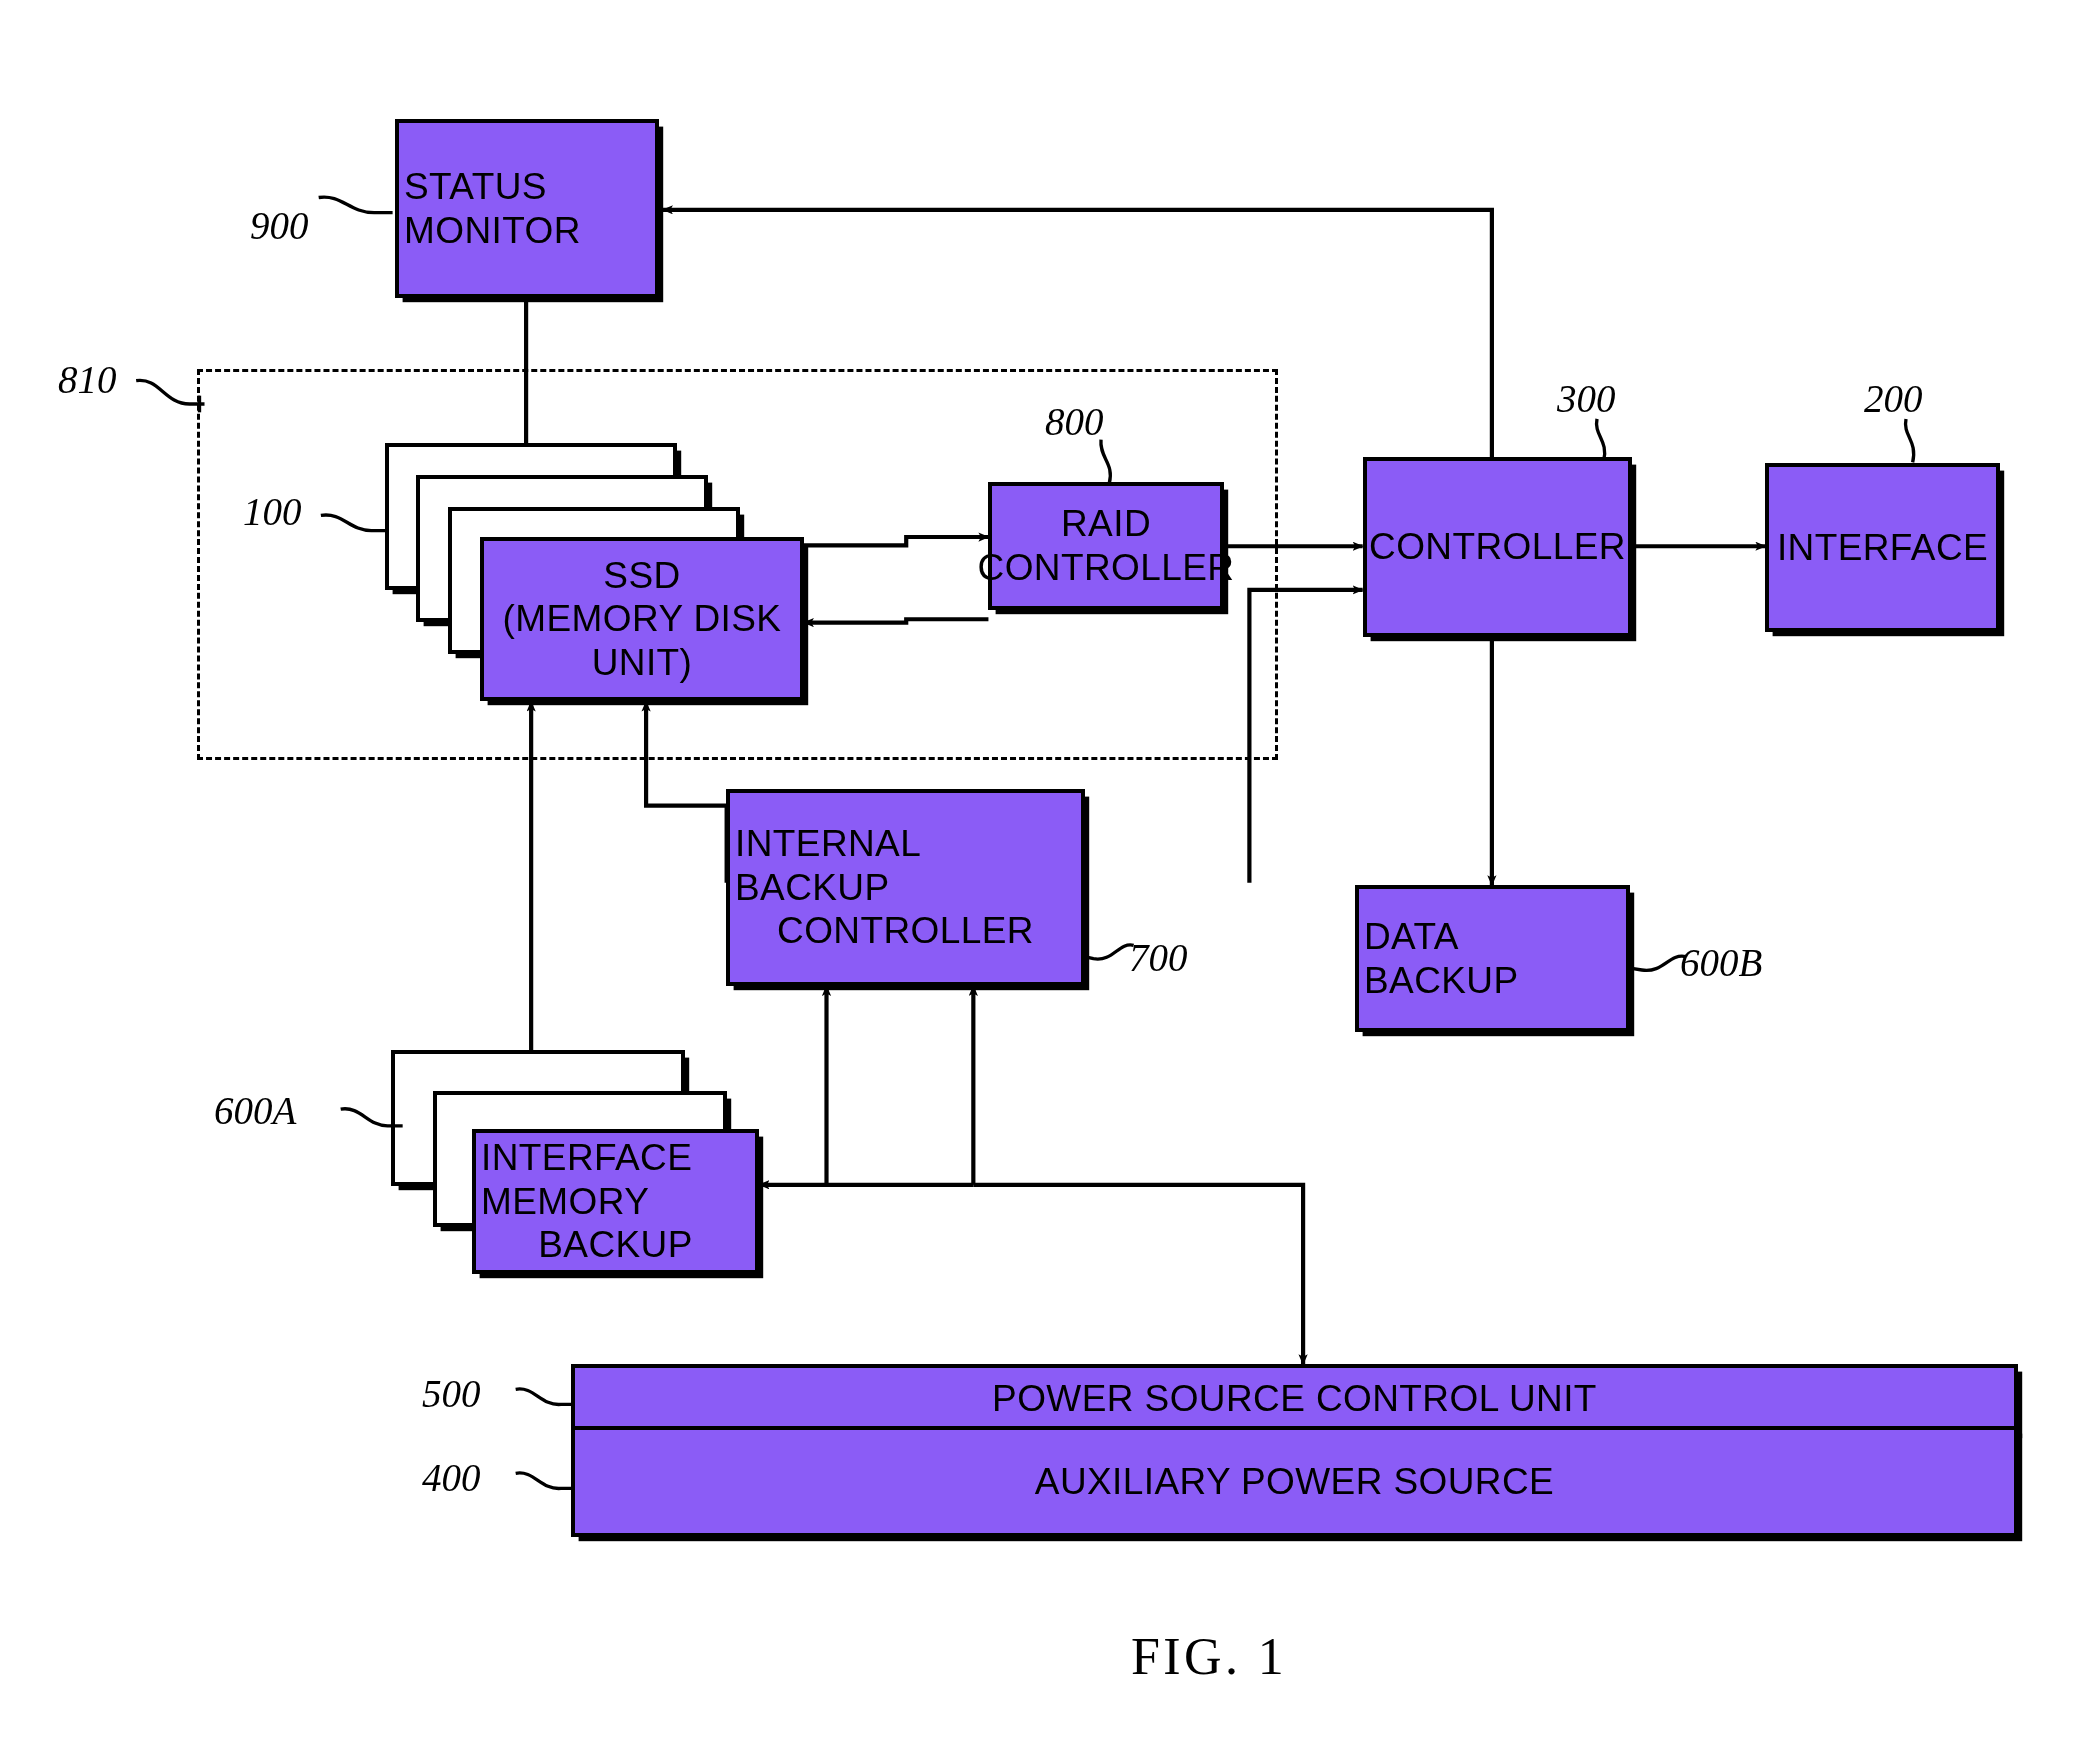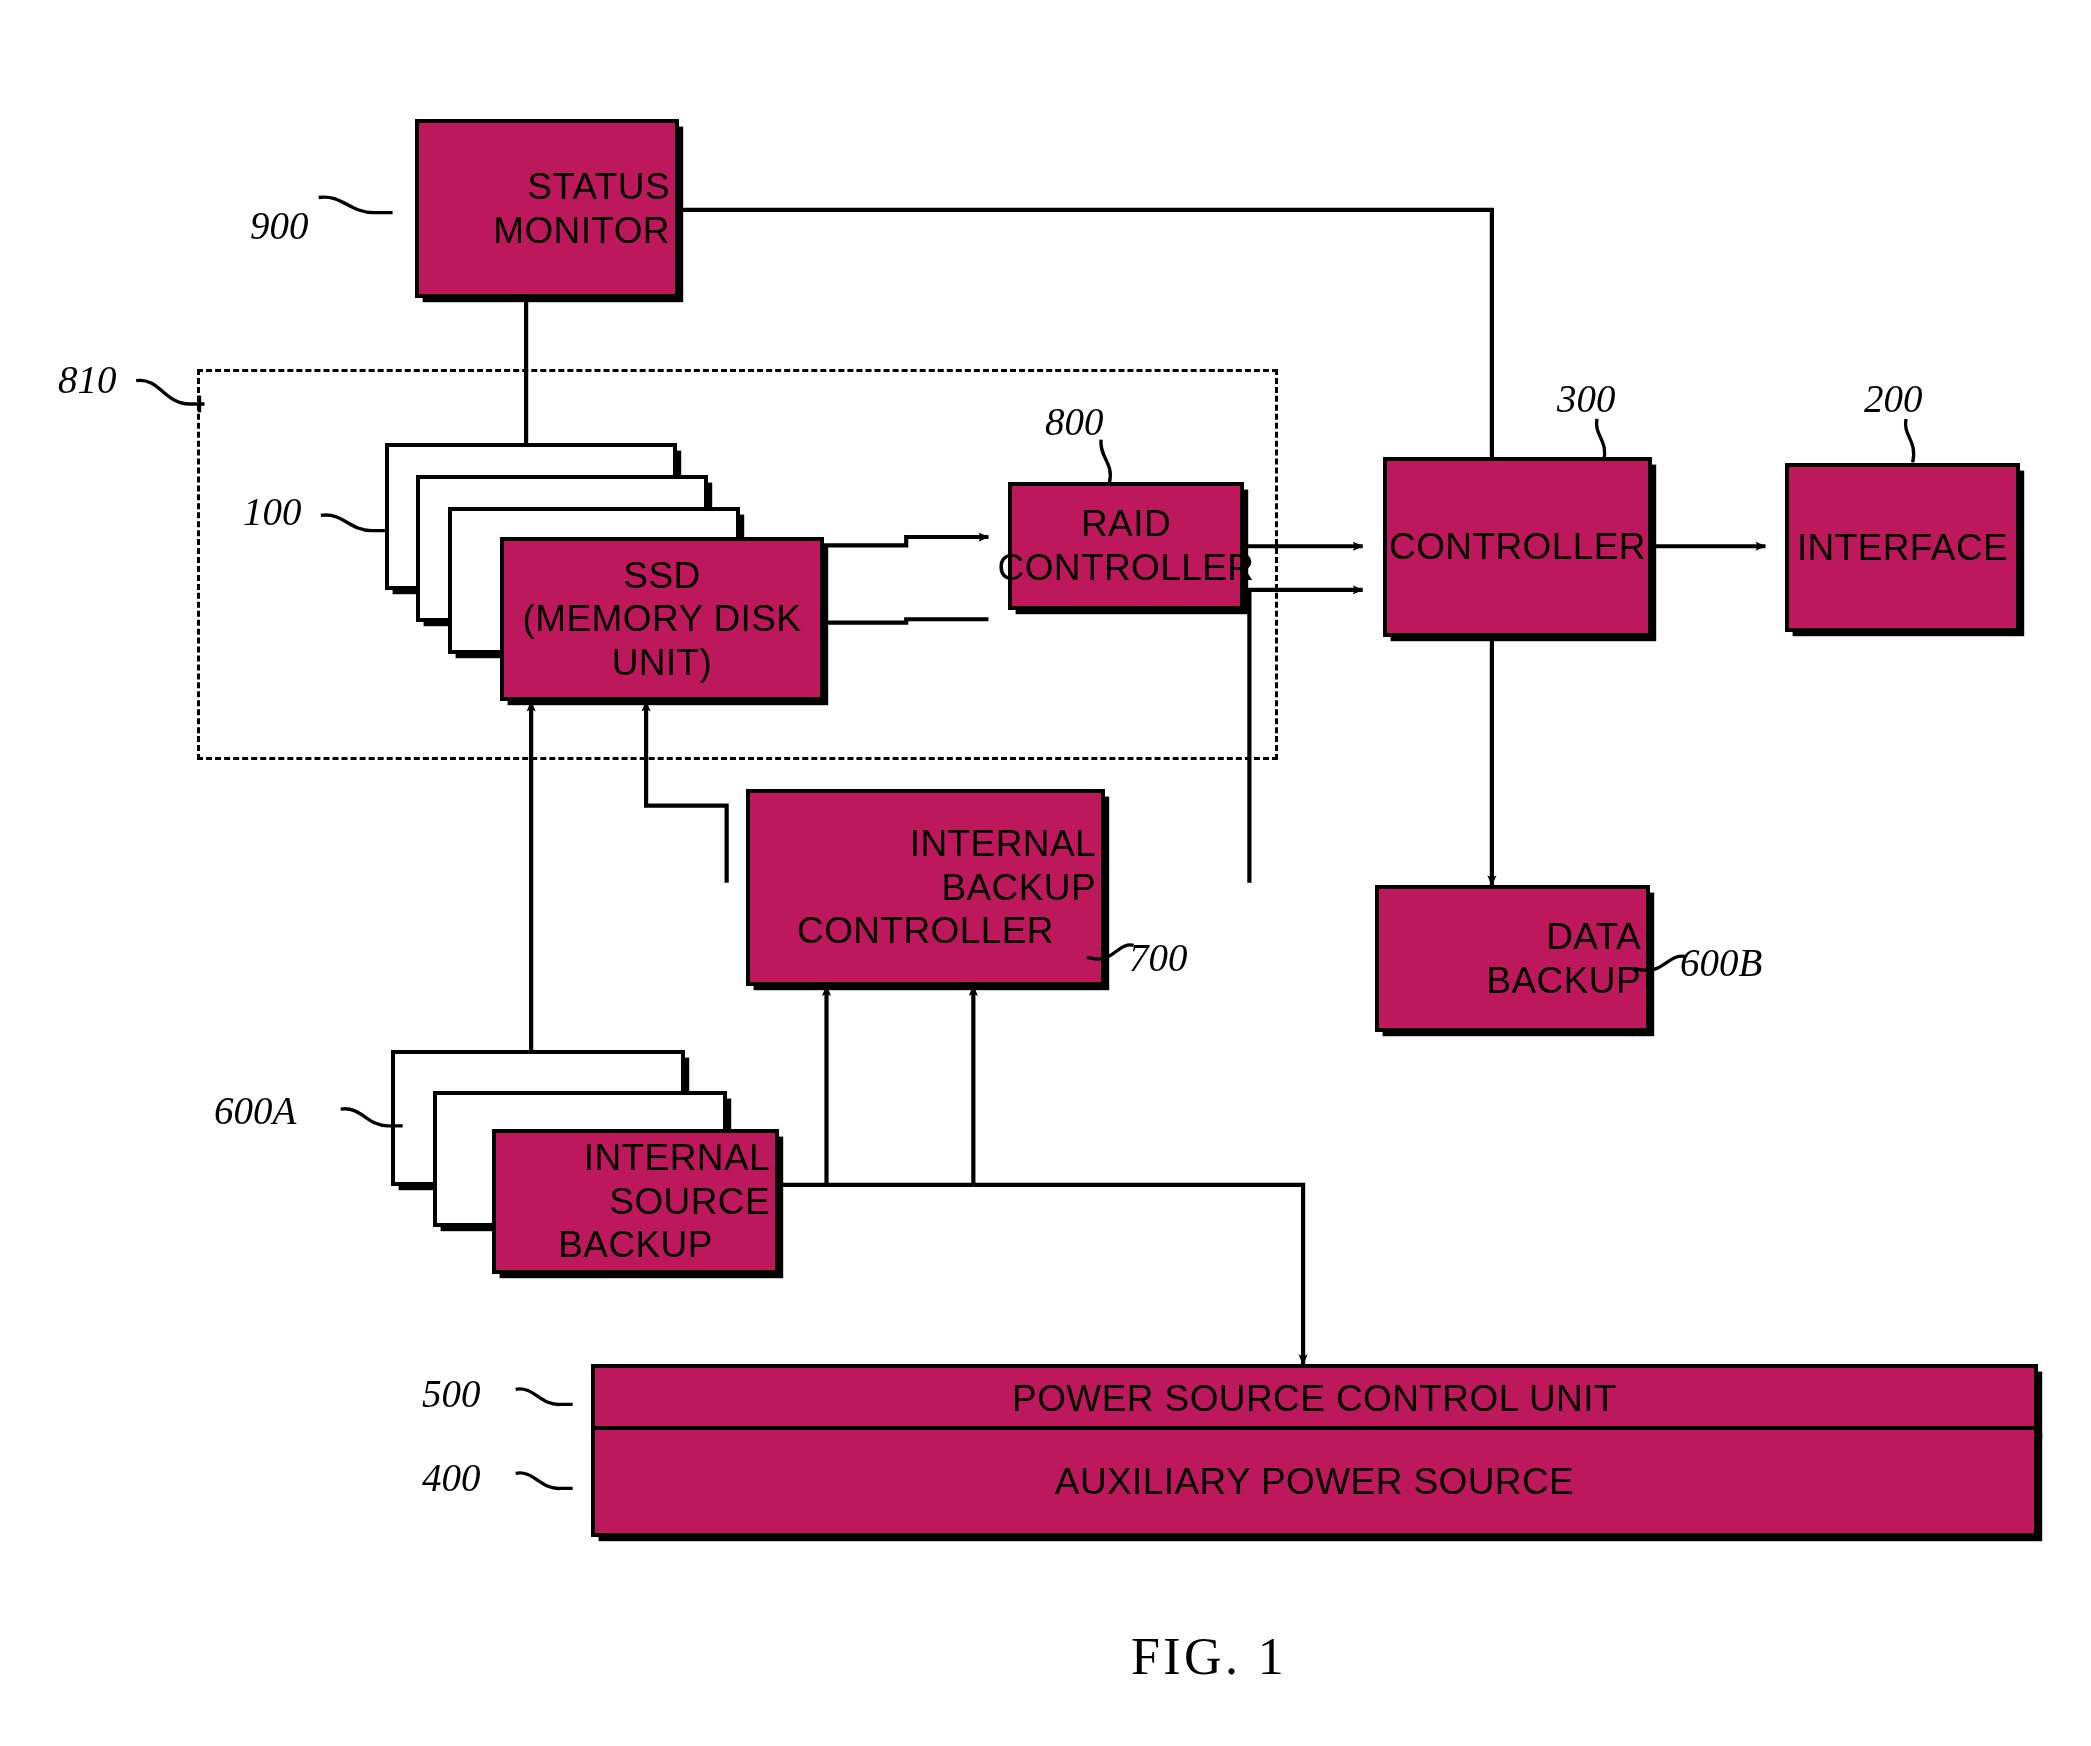--- a/index.html
+++ b/index.html
@@ -1,22 +1,22 @@
 <!DOCTYPE html>
 <html style="font-size:13.4px"><head>
 <meta charset="utf-8">
 <style>
   html,body{margin:0;padding:0;background:#ffffff;}
   body{width:2091px;height:1747px;position:relative;overflow:hidden;
        font-family:"Liberation Sans", sans-serif;color:#000;}
   #canvas{position:absolute;left:0;top:0;width:2091px;height:1747px;}
-  .node{position:absolute;box-sizing:border-box;background:#be185d;
+  .node{position:absolute;box-sizing:border-box;background:#8b5cf6;
         border:4.2px solid #000;display:flex;align-items:center;
-        justify-content:center;text-align:right;line-height:1.18;
-        letter-spacing:0.4px;margin-left:20px;}
+        justify-content:center;text-align:left;line-height:1.18;
+        letter-spacing:0.4px;}
   
   .node{box-shadow:5.9px 5.9px 0 -1.7px #000;}
   .node span{display:block;padding:0 5px;}
   .ghost{position:absolute;box-sizing:border-box;background:#fff;
          border:4.2px solid #000;box-shadow:5.9px 5.9px 0 -1.7px #000;}
   .dashbox{position:absolute;box-sizing:border-box;background:transparent;
            border:3.4px dashed #000;}
   .reflabel{position:absolute;font-family:"Liberation Serif", serif;
             font-style:italic;font-size:39px;color:#000;white-space:nowrap;}
   .figlabel{position:absolute;font-family:"Liberation Serif", serif;
@@ -130,21 +130,21 @@
     <span>DATA BACKUP</span>
   </div>
   <div class="reflabel" style="left:1680px;top:940px;">600B</div>
   <svg style="position:absolute;left:1630px;top:948px;width:59px;height:39px;" viewBox="0 0 70 46" width="59" height="39">
     <path d="M66,10 C46,6 40,30 14,26 L2,24" stroke="#000" stroke-width="4" fill="none"></path>
   </svg>
 
   <div class="ghost" style="left:391px;top:1050px;width:294px;height:136px;"></div>
   <div class="ghost" style="left:433px;top:1091px;width:294px;height:136px;"></div>
   <div class="node t32" style="left:472px;top:1129px;width:287px;height:145px;flex-direction:column;">
-    <span>INTERNAL SOURCE</span>
+    <span>INTERFACE MEMORY</span>
     <span>BACKUP</span>
   </div>
   <div class="reflabel" style="left:214px;top:1088px;">600A</div>
   <svg style="position:absolute;left:339px;top:1094px;width:67px;height:42px;" viewBox="0 0 80 50" width="67" height="42">
     <path d="M2,18 C26,14 34,38 58,38 L76,38" stroke="#000" stroke-width="4" fill="none"></path>
   </svg>
 
   <div class="node t32" style="left:571px;top:1364px;width:1447px;height:70px;">
     <span>POWER SOURCE CONTROL UNIT</span>
   </div>

